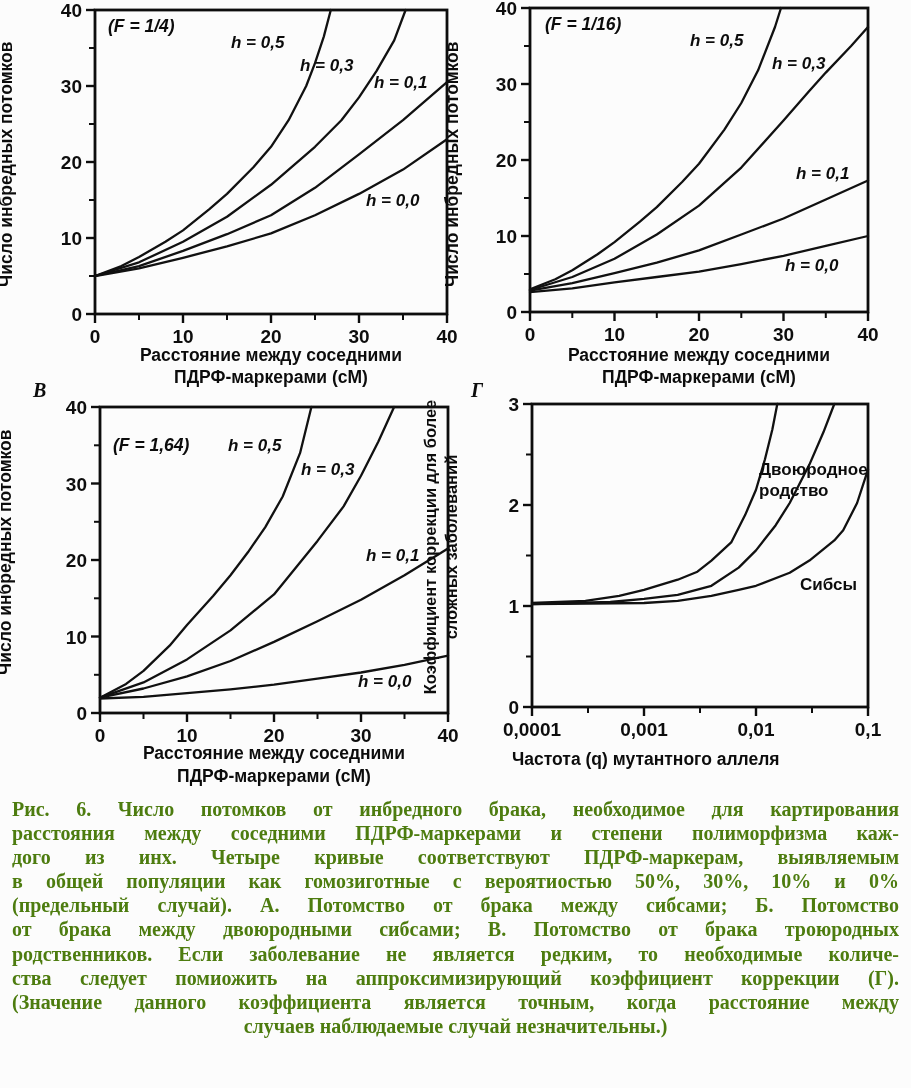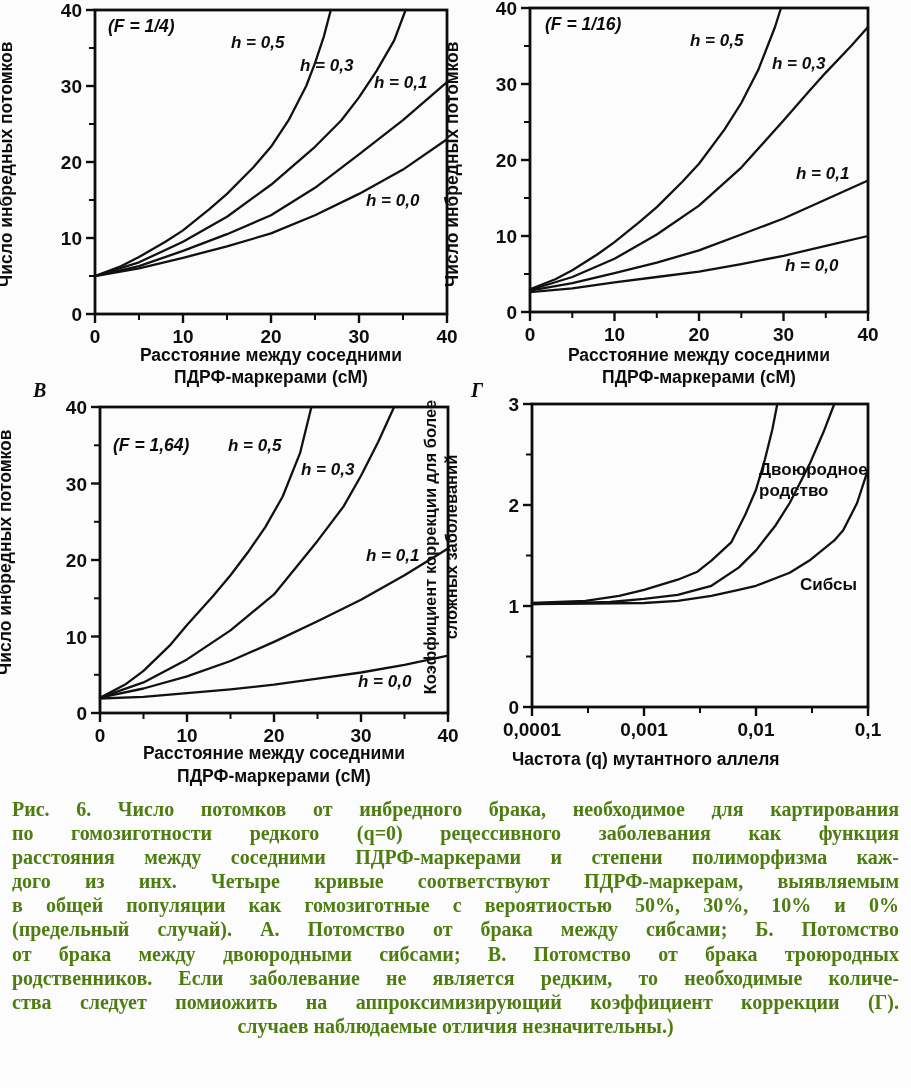--- a/index.html
+++ b/index.html
@@ -205,24 +205,24 @@
     <div class="glabel" style="left:345px;top:199px;width:auto;white-space:nowrap;">Сибсы</div>
     <div class="ylab2" style="left:7px;top:290px;">
       <div>Коэффициент коррекции для более</div>
       <div>сложных заболеваний</div>
     </div>
     <div class="xlab free" style="left:57px;top:374px;">Частота (q) мутантного аллеля</div>
   </div>
 
   <div class="caption">
     <div class="cap-line">Рис. 6. Число потомков от инбредного брака, необходимое для картирования</div>
-    <div class="cap-line">по гомозиготности редкого (q=0) рецессивного заболевания как функция</div>
     <div class="cap-line">расстояния между соседними ПДРФ-маркерами и степени полиморфизма каж-</div>
     <div class="cap-line">дого из инх. Четыре кривые соответствуют ПДРФ-маркерам, выявляемым</div>
     <div class="cap-line">в общей популяции как гомозиготные с вероятиостью 50%, 30%, 10% и 0%</div>
     <div class="cap-line">(предельный случай). А. Потомство от брака между сибсами; Б. Потомство</div>
     <div class="cap-line">от брака между двоюродными сибсами; В. Потомство от брака троюродных</div>
     <div class="cap-line">родственников. Если заболевание не является редким, то необходимые количе-</div>
     <div class="cap-line">ства следует помиожить на аппроксимизирующий коэффициент коррекции (Г).</div>
-    <div class="cap-line last">случаев наблюдаемые отличия незначительны.)</div>
+    <div class="cap-line">(Значение данного коэффициента является точным, когда расстояние между</div>
+    <div class="cap-line last">случаев наблюдаемые случай незначительны.)</div>
   </div>
 
 </div>
 
 </body></html>

